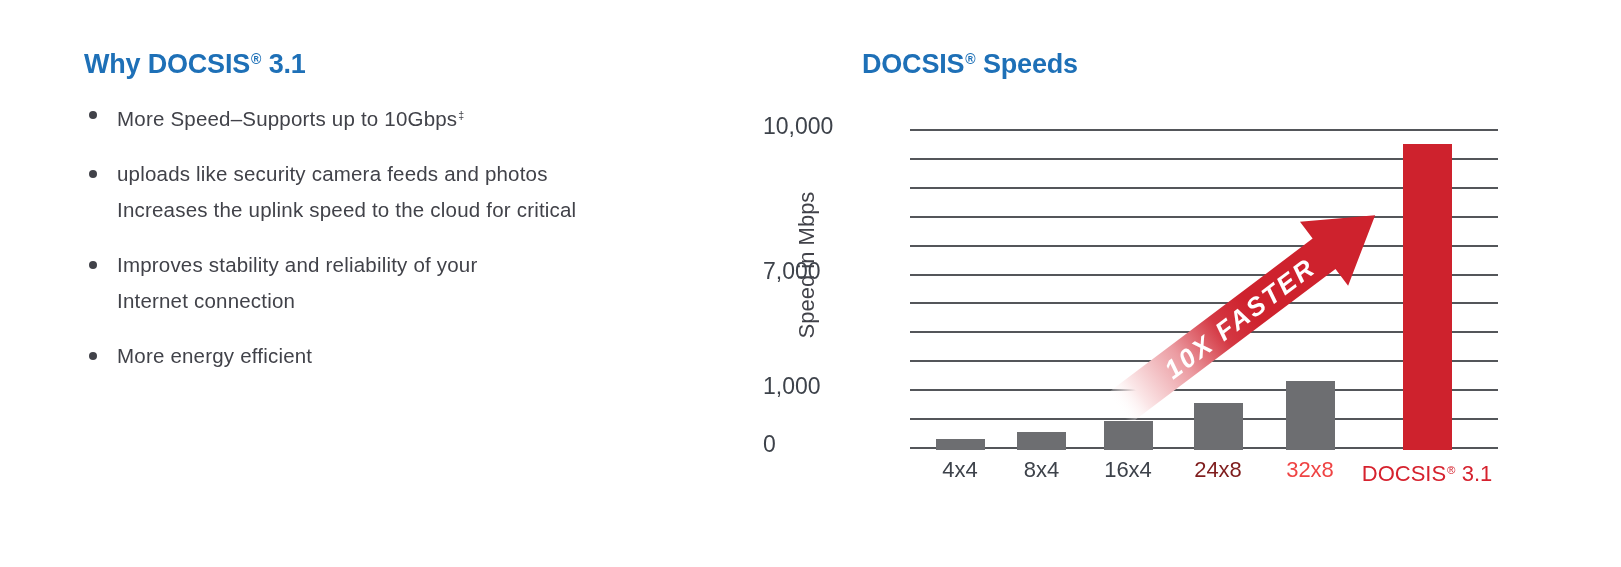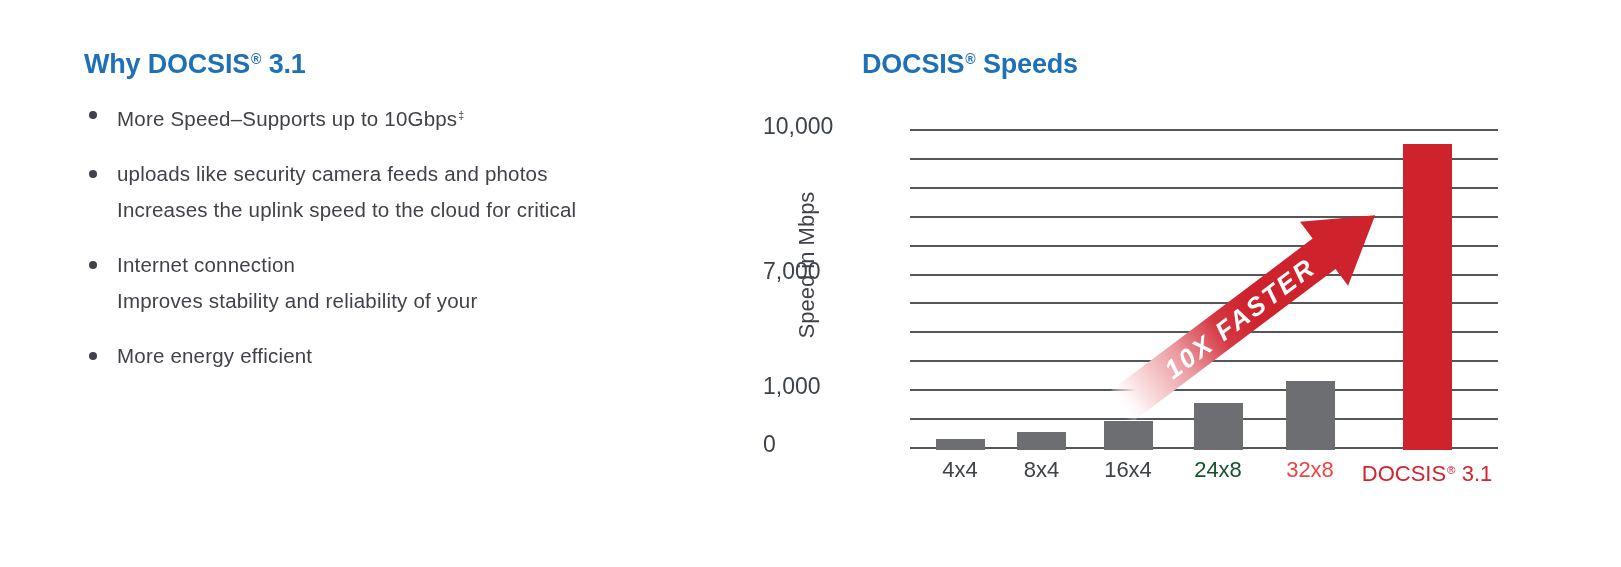--- a/index.html
+++ b/index.html
@@ -52,22 +52,22 @@
           <span class="dot"></span>
           <div class="bullet-line">More Speed–Supports up to 10Gbps<span class="sup">‡</span></div>
         </li>
         <li>
           <span class="dot"></span>
           <div class="bullet-line">uploads like security camera feeds and photos</div>
           <div class="bullet-line">Increases the uplink speed to the cloud for critical</div>
         </li>
         <li>
           <span class="dot"></span>
+          <div class="bullet-line">Improves stability and reliability of your</div>
           <div class="bullet-line">Internet connection</div>
-          <div class="bullet-line">Improves stability and reliability of your</div>
         </li>
         <li>
           <span class="dot"></span>
           <div class="bullet-line">More energy efficient</div>
         </li>
       </ul>
   </section>
 
   <section>
     <h2 class="heading" id="chart-title" style="color: rgb(30, 112, 183);">DOCSIS<span class="sup">®</span> Speeds</h2>
@@ -117,18 +117,18 @@
         <div class="bar" style="left: 1017px; top: 432.294px; width: 49px; height: 17.306px; background: rgb(109, 110, 113);"></div>
         <div class="bar" style="left: 1103.5px; top: 420.734px; width: 49px; height: 28.866px; background: rgb(109, 110, 113);"></div>
         <div class="bar" style="left: 1193.5px; top: 402.816px; width: 49px; height: 46.784px; background: rgb(109, 110, 113);"></div>
         <div class="bar" style="left: 1285.5px; top: 381.43px; width: 49px; height: 68.17px; background: rgb(109, 110, 113);"></div>
         <div class="bar" style="left: 1402.5px; top: 144.45px; width: 49px; height: 305.15px; background: rgb(206, 34, 45);"></div>
       </div>
     <div id="xlabels">
         <div class="xlabel" style="left: 875px; color: rgb(61, 66, 74);">4x4</div>
         <div class="xlabel" style="left: 956.5px; color: rgb(61, 66, 74);">8x4</div>
         <div class="xlabel" style="left: 1043px; color: rgb(61, 66, 74);">16x4</div>
-        <div class="xlabel" style="left: 1133px; color: #14532d;">24x8</div>
+        <div class="xlabel" style="left: 1133px; color: #7f1d1d;">24x8</div>
         <div class="xlabel" style="left: 1225px; color: #ef4444;">32x8</div>
         <div class="xlabel" style="left: 1342px; color: rgb(214, 34, 46);">DOCSIS<span class="sup">®</span> 3.1</div>
       </div>
   </section>
 </div>
 
 </body></html>

